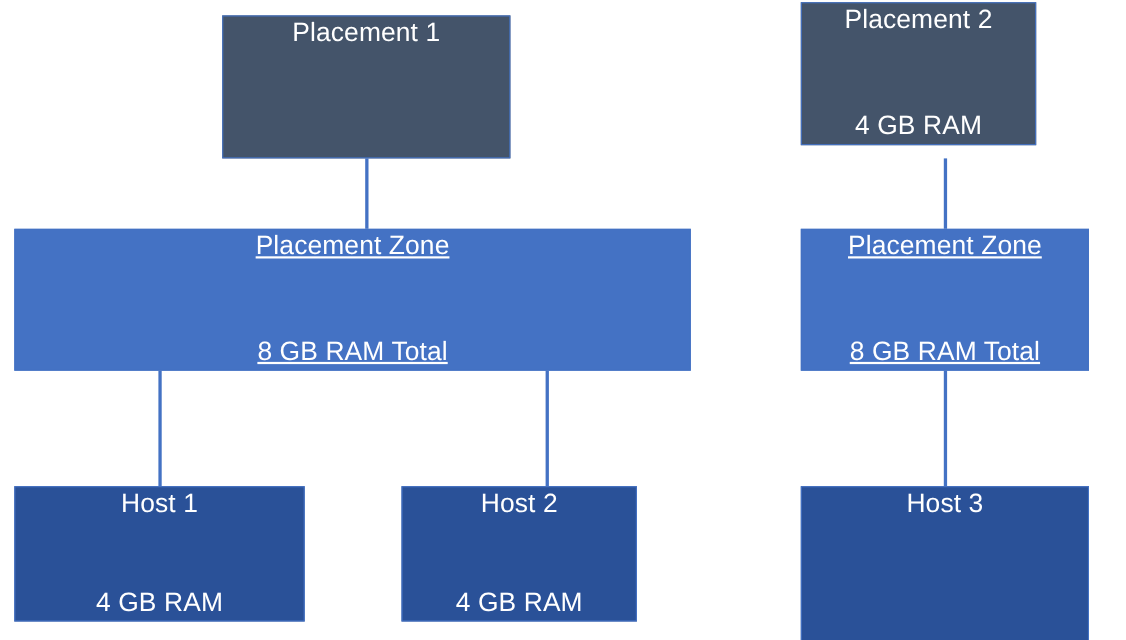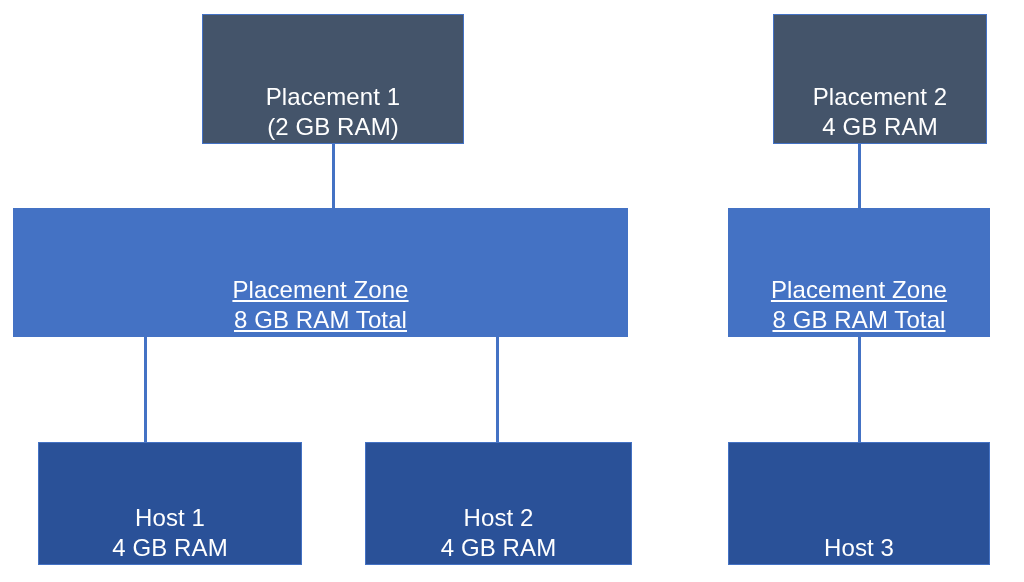--- a/index.html
+++ b/index.html
@@ -16,21 +16,21 @@
     height: 582px;
     background: #ffffff;
     overflow: hidden;
   }
   .node {
     position: absolute;
     box-sizing: border-box;
     display: flex;
     flex-direction: column;
     align-items: center;
-    justify-content: flex-end;
+    justify-content: space-between;
     text-align: center;
     color: #ffffff;
     border: 1px solid #4472c4;
     line-height: 1.28;
     letter-spacing: 0.1px;
   }
   .node .l1,
   .node .l2 {
     display: block;
     white-space: nowrap;
@@ -48,43 +48,42 @@
     background: #2a5198;
     font-size: 24px;
   }
   .connector {
     position: absolute;
     background: #4472c4;
     width: 3px;
   }
   
   #placement-1 { left: 202px; top: 14px;  width: 262px; height: 130px; }
-  #placement-2 { left: 728px; top: 14px;  width: 214px; height: 130px; margin-left: 45px; }
+  #placement-2 { left: 728px; top: 2px;  width: 214px; height: 130px; }
   
   #zone-left   { left: 13px;  top: 208px; width: 615px; height: 129px; }
   #zone-right  { left: 728px; top: 208px; width: 262px; height: 129px; }
   
-  #host-1 { left: 13px;  top: 442px; width: 264px; height: 123px; margin-left: 25px; }
-  #host-2 { left: 365px; top: 442px; width: 267px; height: 123px; }
-  #host-3 { left: 728px; top: 442px; width: 262px; height: 123px; }
+  #host-1 { left: 13px;  top: 442px; width: 264px; height: 123px; }
+  #host-2 { left: 365px; top: 442px; width: 214px; height: 123px; }
+  #host-3 { left: 728px; top: 442px; width: 262px; height: 141px; }
   
   #conn-p1-zone  { left: 332px; top: 144px; height: 64px; }
   #conn-p2-zone  { left: 858px; top: 144px; height: 64px; }
   #conn-zone-h1  { left: 144px; top: 337px; height: 105px; }
   #conn-zone-h2  { left: 496px; top: 337px; height: 105px; }
   #conn-zone-h3  { left: 858px; top: 337px; height: 105px; }
 </style>
 </head>
 <body>
 
 <div id="canvas">
 
   <div class="node node-placement" id="placement-1">
     <span class="l1">Placement 1</span>
-    <span class="l2">(2 GB RAM)</span>
   </div>
 
   <div class="node node-placement" id="placement-2">
     <span class="l1">Placement 2</span>
     <span class="l2">4 GB RAM</span>
   </div>
 
   <div class="connector" id="conn-p1-zone"></div>
   <div class="connector" id="conn-p2-zone"></div>
 

